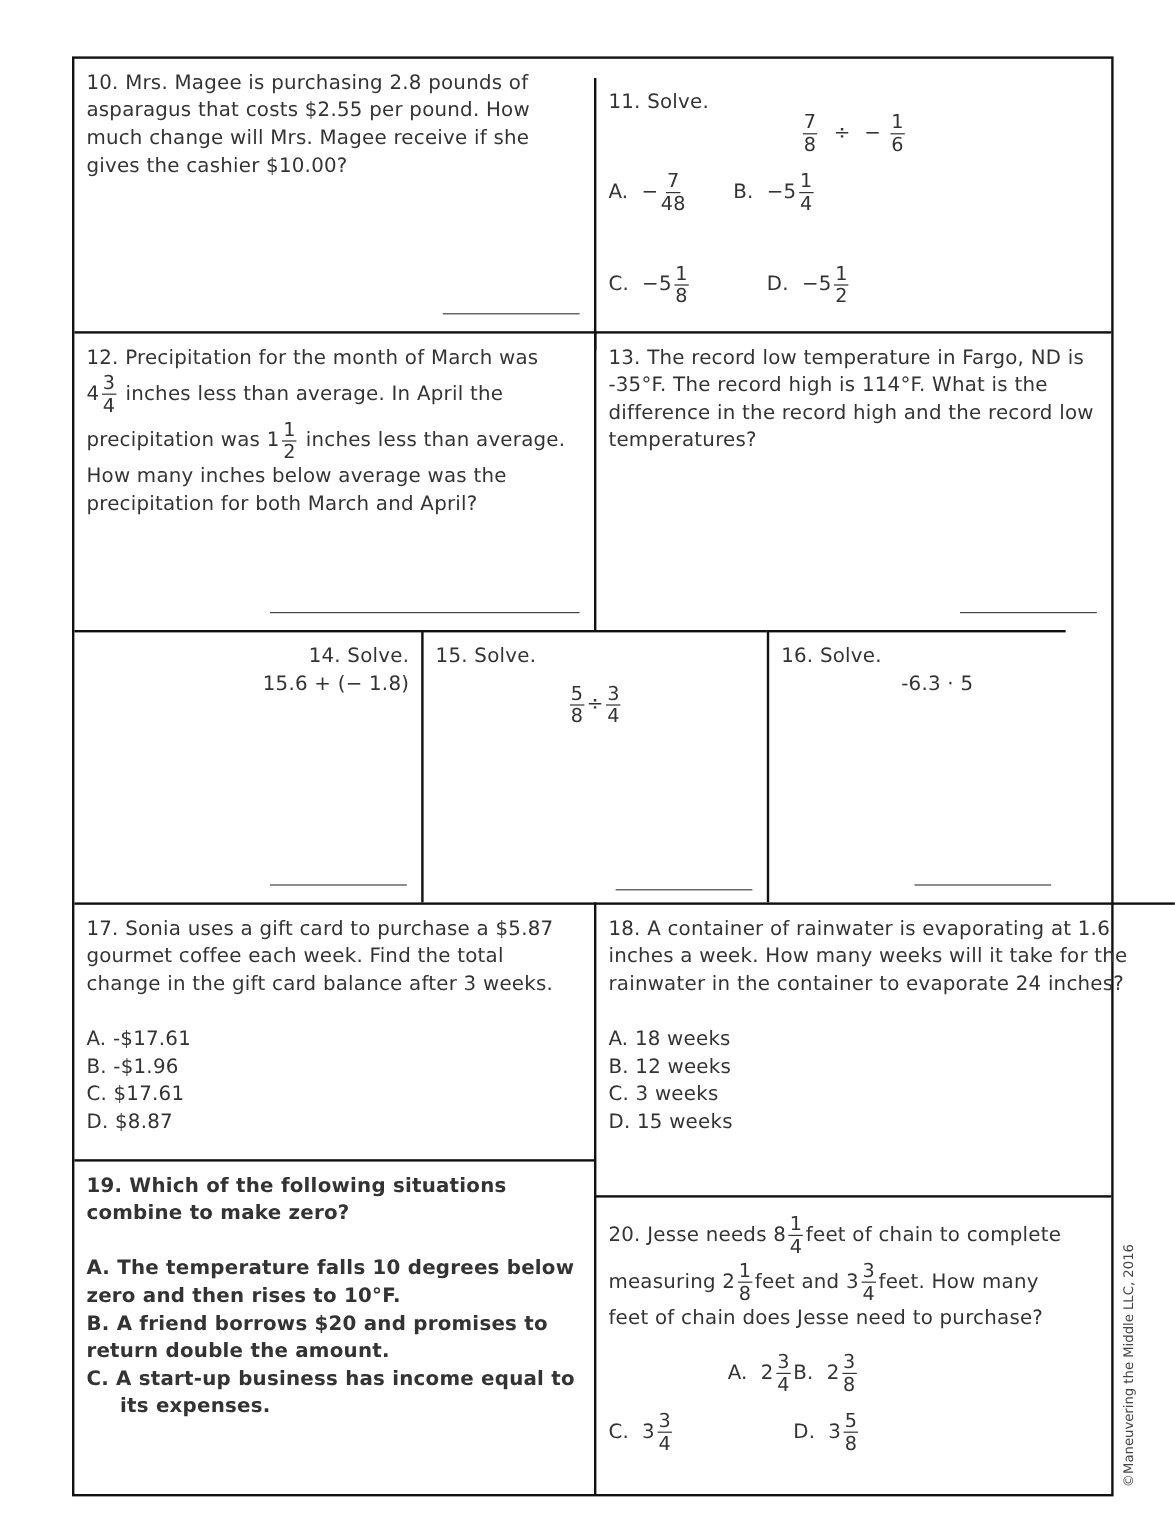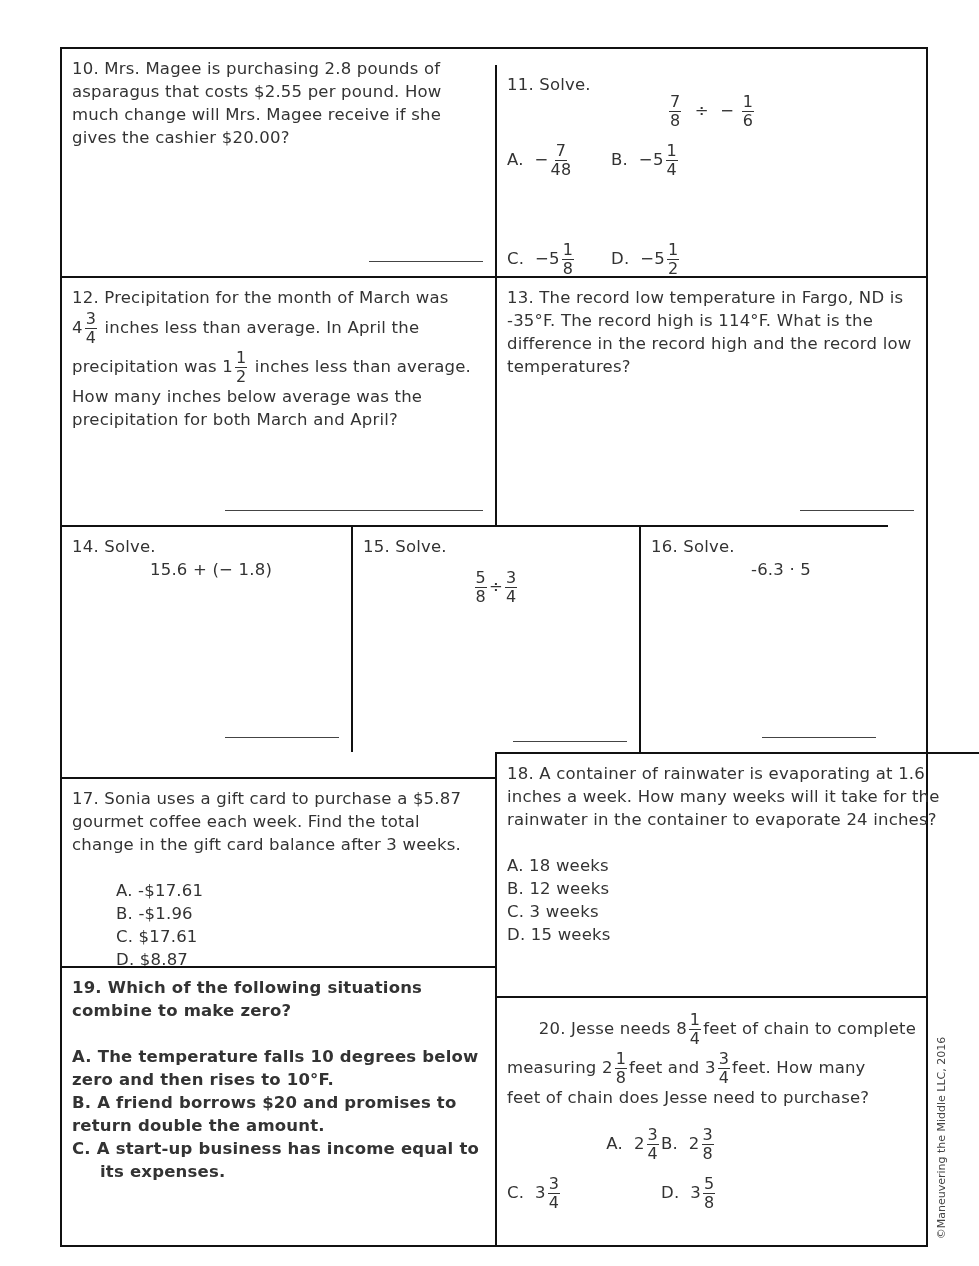--- a/index.html
+++ b/index.html
@@ -17,21 +17,21 @@
   .opt { margin:0; }
   .copyright { position:absolute; left:931px; top:1030px; width:20px; height:215px; }
   .copyright span { position:absolute; left:50%; top:50%; transform:translate(-50%,-50%) rotate(-90deg); white-space:nowrap; font-size:11px; color:#444; }
 </style>
 </head>
 <body>
 
 <div class="sheet">
 
   <div class="cell" style="left:0;top:0;width:433px;height:227px;">
-    <p class="p">10.  Mrs. Magee is purchasing 2.8 pounds of asparagus that costs $2.55 per pound.  How much change will Mrs. Magee receive if she gives the cashier $20.00?</p>
+    <p class="p">10.  Mrs. Magee is purchasing 2.8 pounds of asparagus that costs $2.55 per pound.  How much change will Mrs. Magee receive if she gives the cashier $10.00?</p>
     <div class="blank" style="width:114px;"></div>
   </div>
   <div class="cell bl" style="left:433px;top:16px;width:431px;height:227px;">
     <p class="p">11. Solve.</p>
     <div class="center" style="margin-top:-2px;">
       <span class="frac">
           <span class="n">7</span>
           <span class="d">8</span>
         </span>
       <span style="margin:0 6px;">÷</span>
@@ -50,21 +50,21 @@
           </span>
       </div>
       <div>
         <span>B.</span>&nbsp;
         <span>−</span><span>5</span><span class="frac">
             <span class="n">1</span>
             <span class="d">4</span>
           </span>
       </div>
     </div>
-    <div style="margin-top:64px;display:flex;">
+    <div style="margin-top:42px;display:flex;gap:28px;">
       <div style="width:104px;">
         <span>C.</span>&nbsp;
         <span>−</span><span>5</span><span class="frac">
             <span class="n">1</span>
             <span class="d">8</span>
           </span>
       </div>
       <div>
         <span>D.</span>&nbsp;
         <span>−</span><span>5</span><span class="frac">
@@ -93,21 +93,21 @@
       <span>inches less than average.</span>
     </p>
     <p class="p">How many inches below average was the precipitation for both March and April?</p>
     <div class="blank" style="width:258px;"></div>
   </div>
   <div class="cell bl bt" style="left:433px;top:227px;width:431px;height:249px;">
     <p class="p">13. The record low temperature in Fargo, ND is -35°F.  The record high is 114°F.  What is the difference in the record high and the record low temperatures?</p>
     <div class="blank" style="width:114px;"></div>
   </div>
 
-  <div class="cell bt" style="left:0;top:476px;width:289px;height:227px;">
+  <div class="cell bt" style="left:0;top:476px;width:289px;height:227px;text-align:right;">
     <p class="p">14.  Solve.</p>
     <p class="p" style="padding-left:78px;">15.6 + (− 1.8)</p>
     <div class="blank" style="width:114px;"></div>
   </div>
   <div class="cell bl bt" style="left:289px;top:476px;width:288px;height:227px;">
     <p class="p">15.  Solve.</p>
     <div class="center" style="margin-top:12px;">
       <span class="frac">
           <span class="n">5</span>
           <span class="d">8</span>
@@ -117,23 +117,23 @@
         </span>
     </div>
     <div class="blank" style="width:114px;bottom:10px;"></div>
   </div>
   <div class="cell bl bt" style="left:577px;top:476px;width:249px;height:227px;">
     <p class="p">16.  Solve.</p>
     <p class="p" style="padding-left:100px;">-6.3 · 5</p>
     <div class="blank" style="width:114px;"></div>
   </div>
 
-  <div class="cell bt" style="left:0;top:728px;width:433px;height:192px;">
+  <div class="cell bt" style="left:0;top:703px;width:433px;height:192px;">
     <p class="p">17.  Sonia uses a gift card to purchase a $5.87 gourmet coffee each week. Find the total change in the gift card balance after 3 weeks.</p>
-    <div style="margin-top:23px;margin-left:44px;">
+    <div style="margin-top:23px;">
       <p class="opt">A.  -$17.61</p>
       <p class="opt">B.  -$1.96</p>
       <p class="opt">C.  $17.61</p>
       <p class="opt">D.  $8.87</p>
     </div>
   </div>
   <div class="cell bl bt" style="left:433px;top:703px;width:492px;height:244px;">
     <p class="p">18. A container of rainwater is evaporating at 1.6 inches a week.  How many weeks will it take for the rainwater in the container to evaporate 24 inches?</p>
     <div style="margin-top:23px;">
       <p class="opt">A.   18 weeks</p>
@@ -145,21 +145,21 @@
 
   <div class="cell bt" style="left:0;top:917px;width:433px;height:302px;font-weight:bold;">
     <p class="p">19.  Which of the following situations combine to make zero?</p>
     <div style="margin-top:23px;">
       <p class="opt">A.  The temperature falls 10 degrees below zero and then rises to 10°F.</p>
       <p class="opt">B.  A friend borrows $20 and promises to return double the amount.</p>
       <p class="opt" style="padding-left:28px;text-indent:-28px;">C.  A start-up business has income equal to its expenses.</p>
     </div>
   </div>
   <div class="cell bl bt" style="left:433px;top:947px;width:431px;height:249px;">
-    <p class="p" style="margin-top:6px;text-align:right;">
+    <p class="p" style="margin-top:6px;">
       <span>20.  Jesse needs</span>
       <span>8</span><span class="frac">
           <span class="n">1</span>
           <span class="d">4</span>
         </span><span>feet of chain to complete</span>
     </p>
     <p class="p" style="margin-top:4px;">
       <span>measuring</span>
       <span>2</span><span class="frac">
           <span class="n">1</span>

